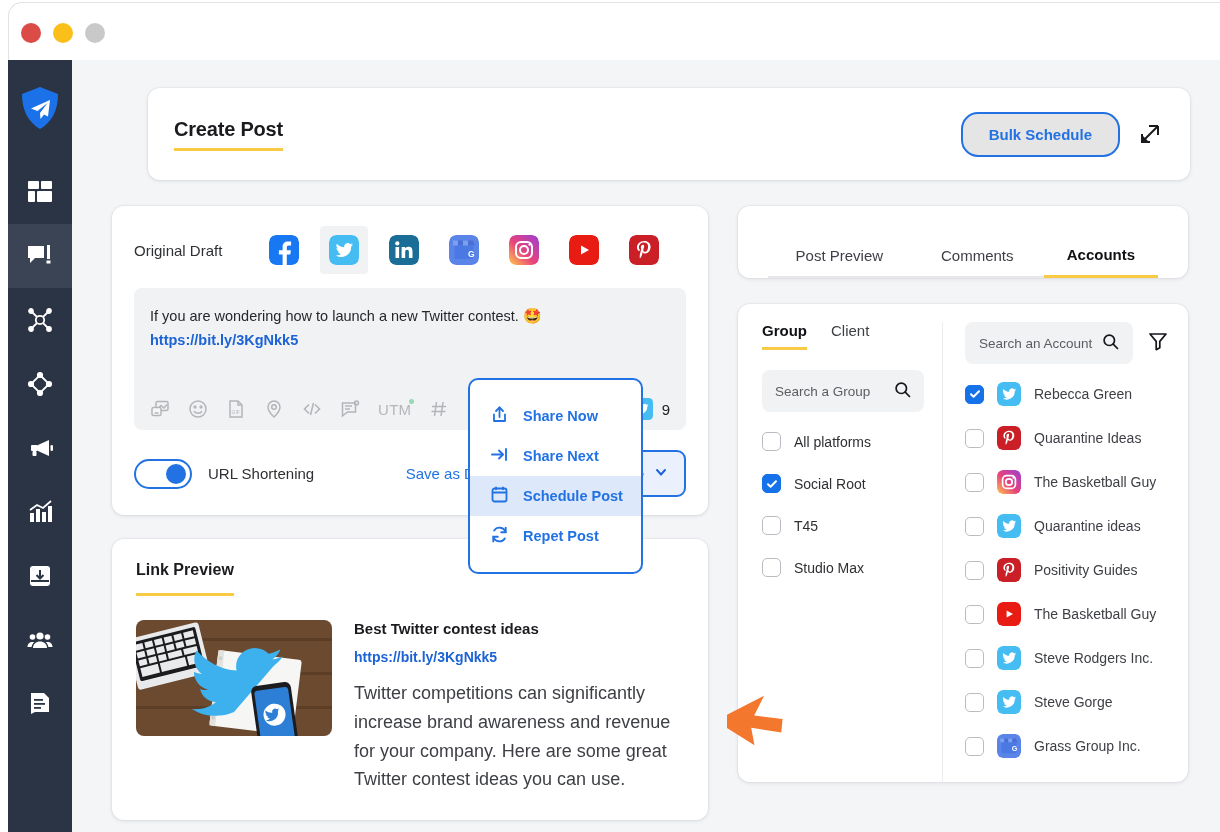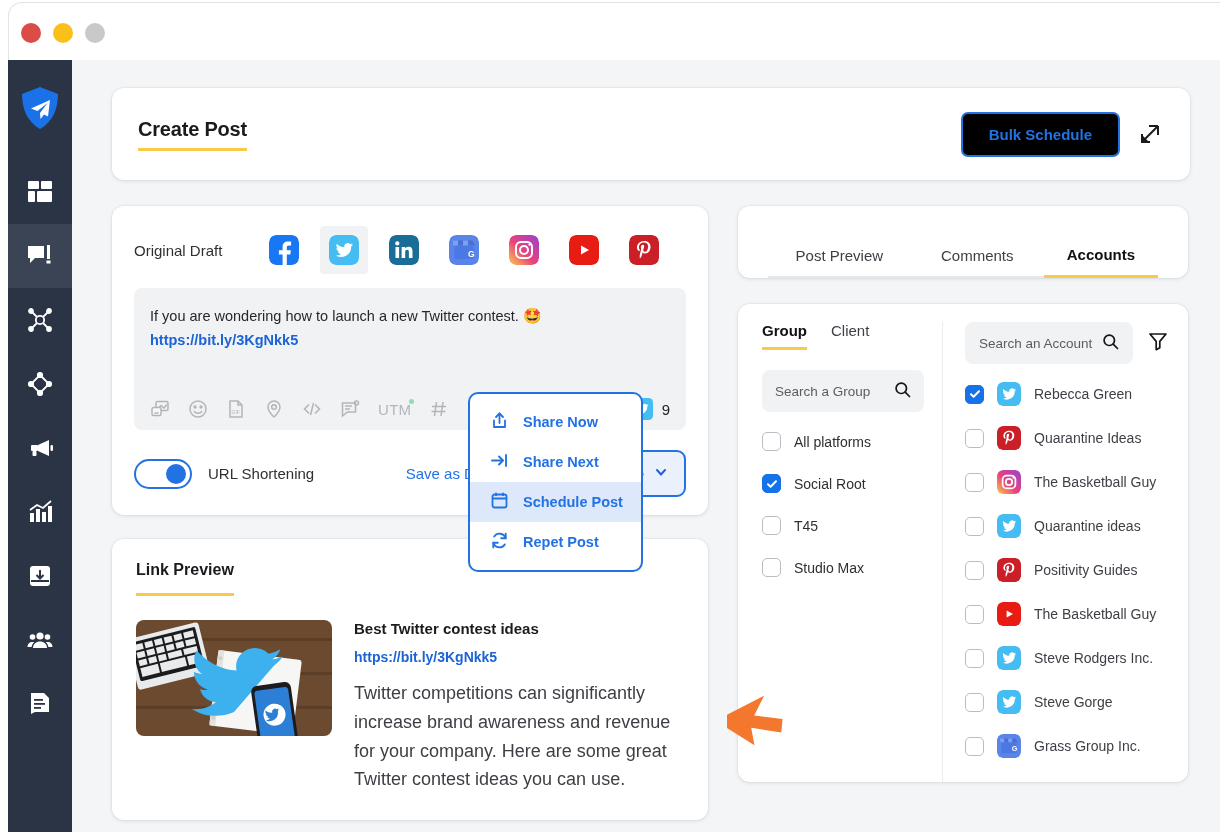--- a/index.html
+++ b/index.html
@@ -56,32 +56,33 @@
     border-radius: 12px;
     box-shadow: 0 1px 4px rgba(17,24,39,.10), 0 0 0 1px rgba(17,24,39,.03);
   }
 
   
   .header-card {
     height: 92px;
     display: flex; align-items: center; justify-content: space-between;
     padding: 0 28px 0 26px;
     margin-bottom: 26px;
+    margin-left: 36px;
   }
   .page-title {
     font-size: 20px; font-weight: bold; color: #1b1b1f;
     letter-spacing: -0.2px;
     padding-bottom: 7px;
     border-bottom: 3px solid #f8ca46;
     display: inline-block;
   }
   .header-right { display: flex; align-items: center; gap: 18px; }
   .bulk-btn {
     border: 2px solid #2272e4; color: #2272e4;
-    background: #000000; border-radius: 7px;
+    background: #e5e5e5; border-radius: 17px;
     font-size: 15px; font-weight: bold;
     padding: 12px 26px;
     cursor: pointer;
     font-family: "Liberation Sans", sans-serif;
   }
   .expand-icon { cursor: pointer; display: flex; }
 
   
   .cols { display: flex; gap: 30px; align-items: flex-start; }
   .col-left { width: 596px; flex: none; }
@@ -141,28 +142,28 @@
   .queue-btn {
     border: 2px solid #2272e4; background: #eaf1fd; color: #1d62d8;
     border-radius: 9px; font-size: 15px; font-weight: bold;
     padding: 11px 16px; display: flex; align-items: center; gap: 10px;
     cursor: pointer; font-family: "Liberation Sans", sans-serif;
   }
 
   
   .dropdown {
     position: absolute;
-    left: 396px; top: 332px;
+    left: 396px; top: 318px;
     width: 175px;
     background: #fff;
     border: 2px solid #2272e4;
     border-radius: 10px;
     z-index: 40;
     overflow: hidden;
-    padding: 8px 0;
+    padding: 16px 0;
   }
   .dd-item {
     display: flex; align-items: center; gap: 14px;
     padding: 9px 14px 9px 20px;
     color: #2272e4; font-size: 14.5px; font-weight: bold;
     cursor: pointer;
   }
   .dd-item.active { background: #dde8fa; }
 
   .cursor-arrow { position: absolute; left: 655px; top: 625px; z-index: 45; }

